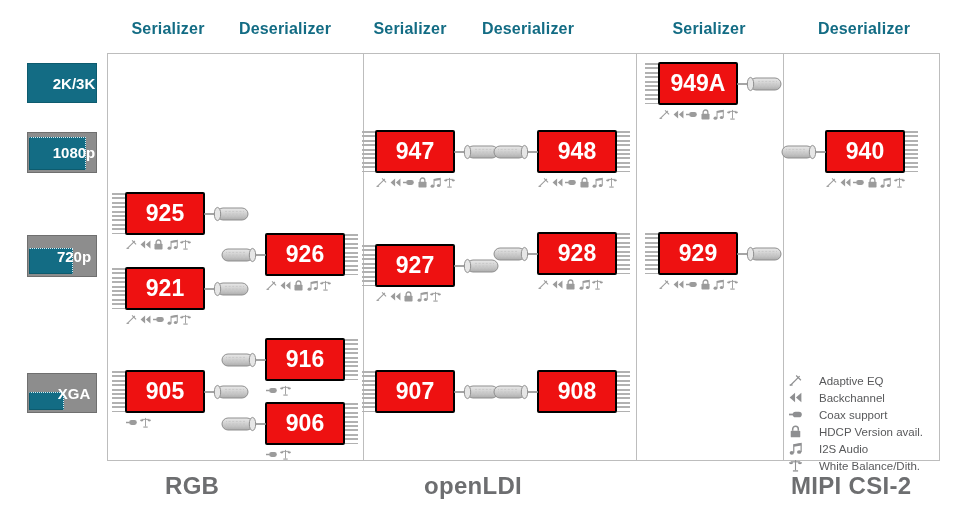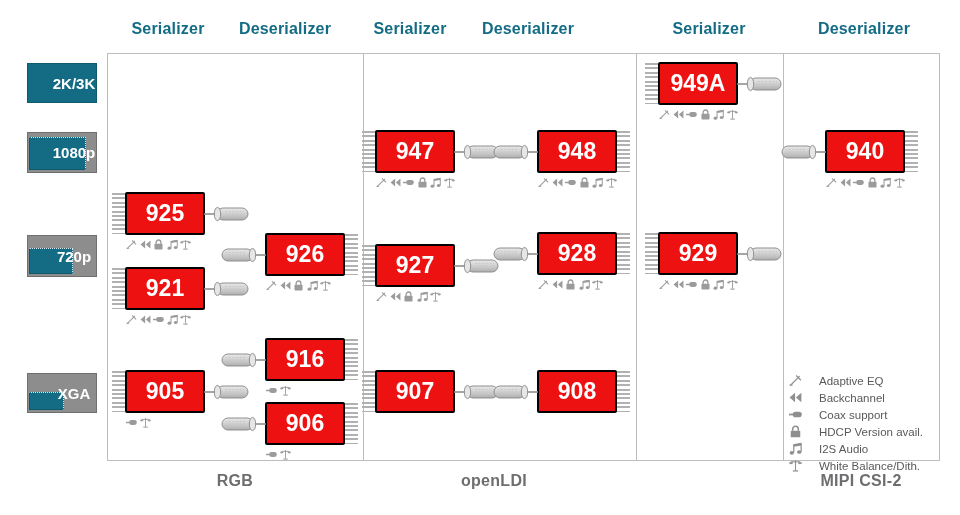--- a/index.html
+++ b/index.html
@@ -31,22 +31,22 @@
   .des .connector{left:-45px;transform:scaleX(-1);}
   .features{position:absolute;top:47px;left:1px;display:flex;gap:2.5px;color:var(--icon_gray,#9b9b9b);}
   .fi{width:11px;height:11px;display:block;}
   
   .legend{position:absolute;left:789px;top:348px;margin-top:24px;}
   .legend-row{display:flex;align-items:center;height:17px;gap:17px;}
   .legend-icon{width:13px;height:13px;color:#8e8f91;display:flex;}
   .legend-icon .fi{width:13px;height:13px;}
   .legend-label{font-size:11.5px;color:var(--legend_text,#58595b);white-space:nowrap;}
   
-  .iface{position:absolute;top:472px;width:140px;text-align:center;font-weight:bold;
-         font-size:16px;color:var(--label_gray,#6d6e70);letter-spacing:.3px;}
+  .iface{position:absolute;top:472px;width:140px;text-align:left;font-weight:bold;
+         font-size:24px;color:var(--label_gray,#6d6e70);letter-spacing:.3px;}
   .defs{position:absolute;width:0;height:0;overflow:hidden;}
 </style>
 </head>
 <body>
 
 <svg class="defs" aria-hidden="true">
   <defs>
     <linearGradient id="cylGrad" x1="0" y1="0" x2="0" y2="1">
       <stop offset="0" stop-color="#e9e9e9"></stop>
         <stop offset="0.5" stop-color="#cfcfcf"></stop>

